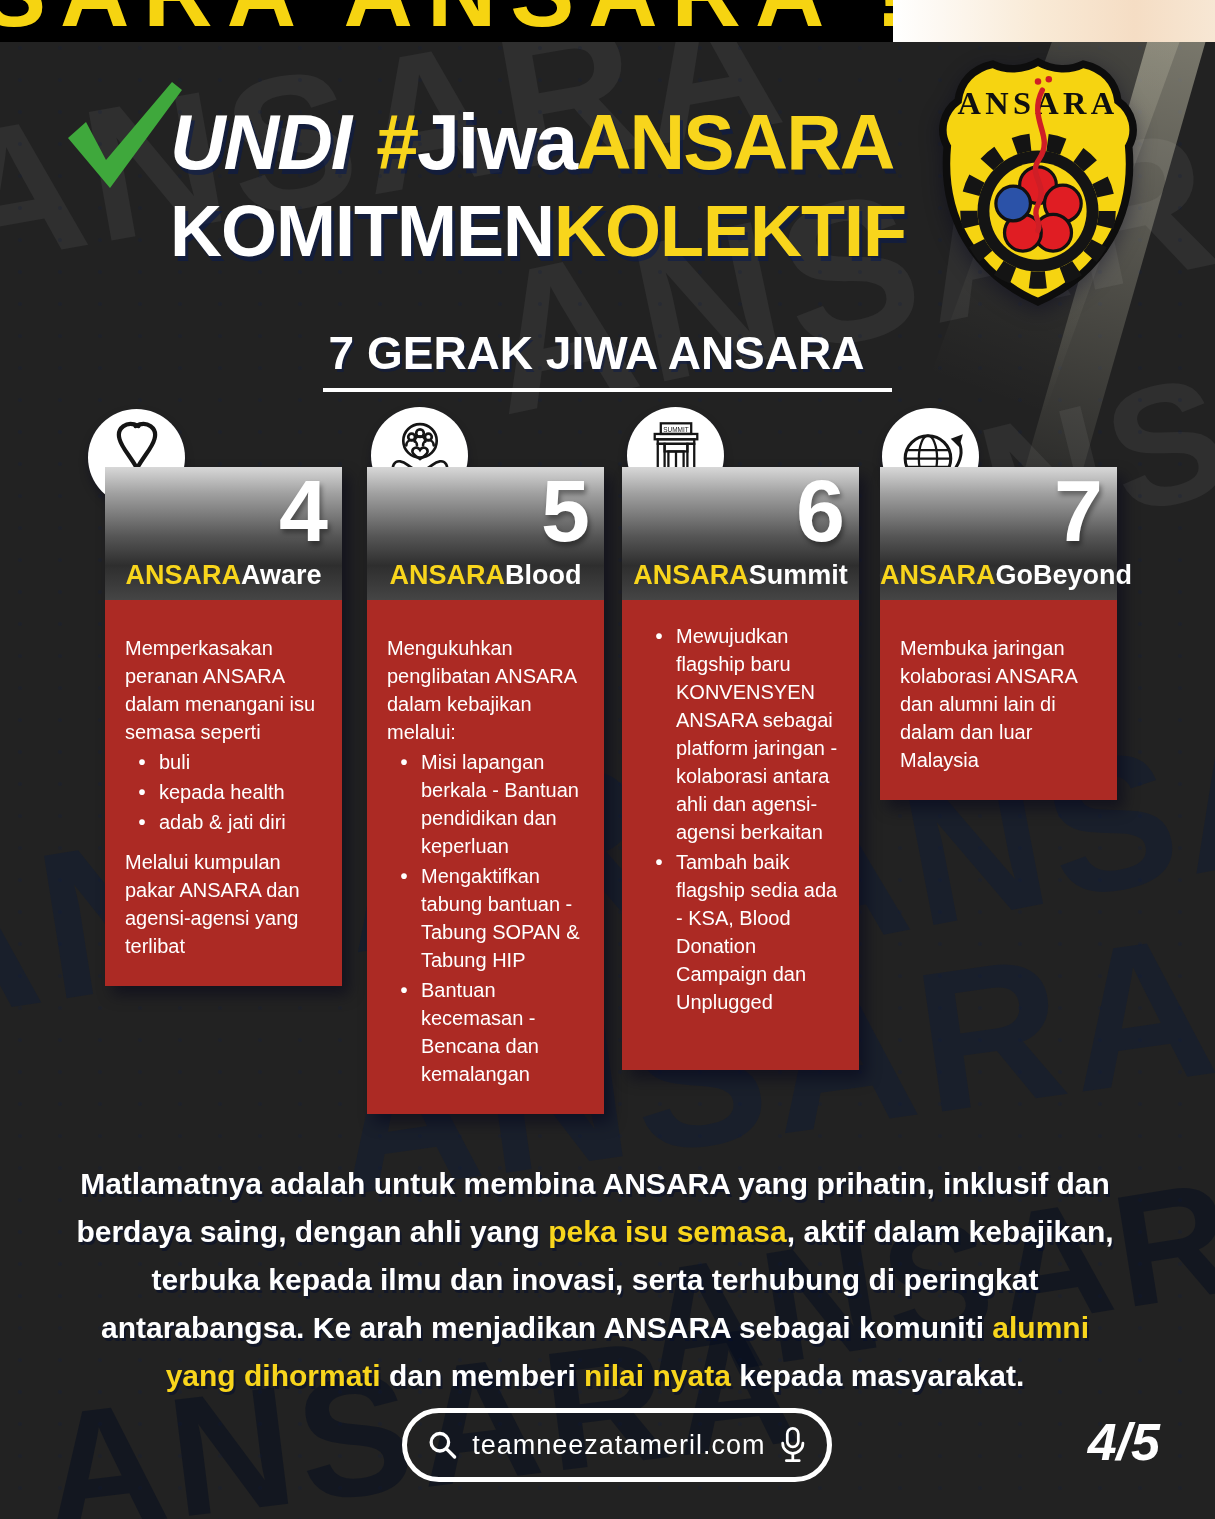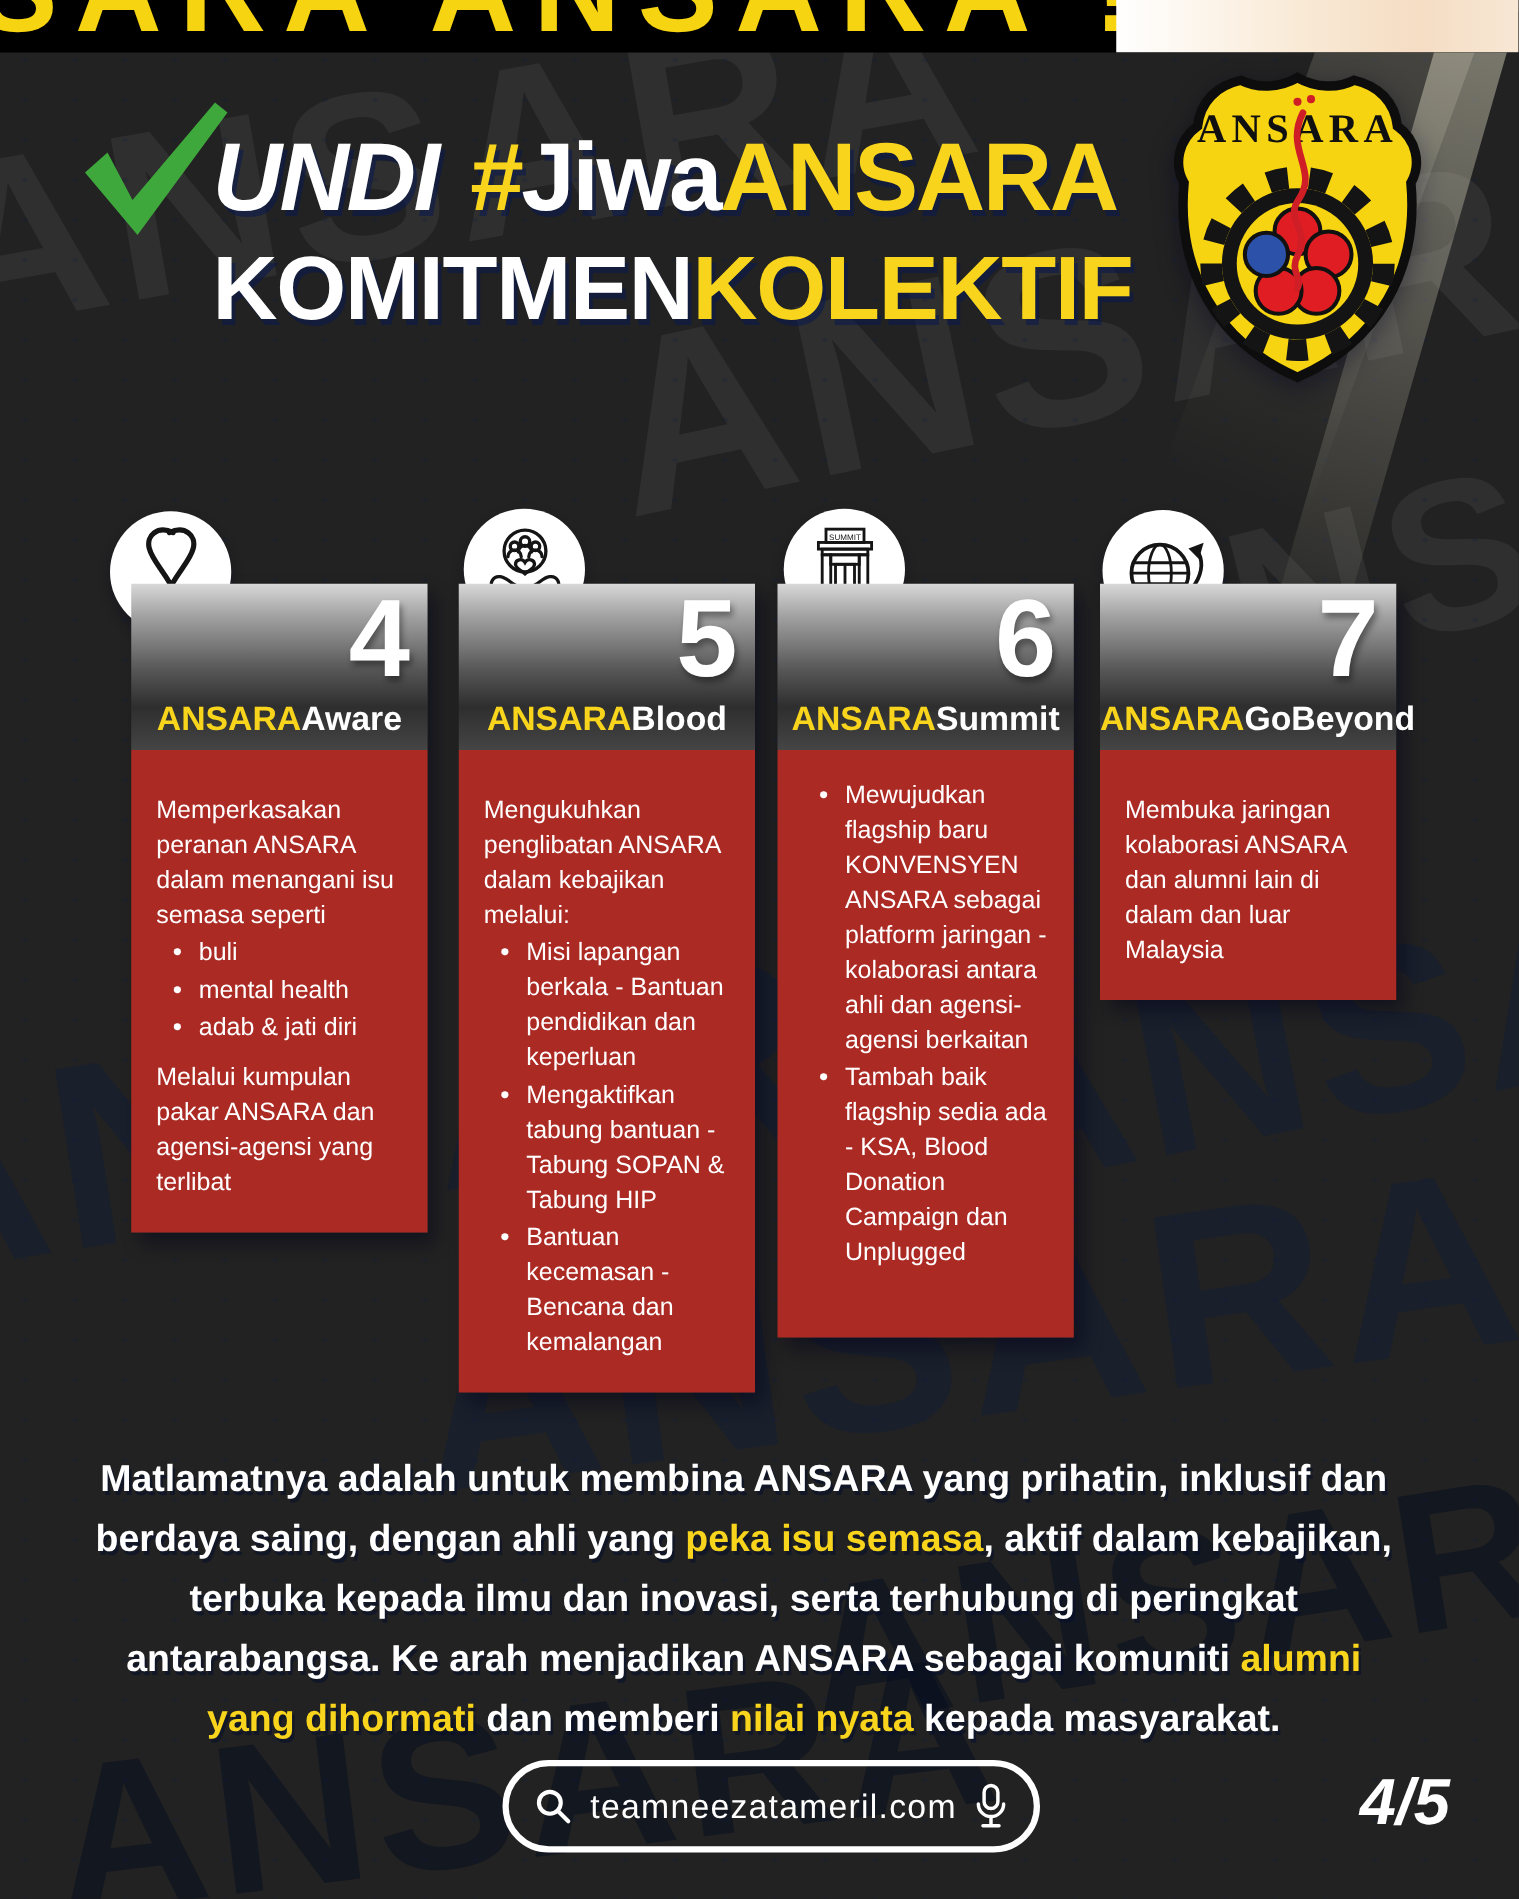--- a/index.html
+++ b/index.html
@@ -103,41 +103,44 @@
     <circle cx="100" cy="122" r="17" fill="#e01d23" stroke="#111" stroke-width="3"></circle>
     <circle cx="123" cy="139" r="17" fill="#e01d23" stroke="#111" stroke-width="3"></circle>
     <circle cx="114" cy="166" r="17" fill="#e01d23" stroke="#111" stroke-width="3"></circle>
     <circle cx="86" cy="166" r="17" fill="#e01d23" stroke="#111" stroke-width="3"></circle>
     <circle cx="77" cy="139" r="16" fill="#2b52a8" stroke="#111" stroke-width="3"></circle>
     <path d="M104 34 C90 62 116 76 101 98 C90 114 110 120 100 140 C94 152 104 156 100 164" fill="none" stroke="#cf1e26" stroke-width="5" stroke-linecap="round"></path>
     <circle cx="100" cy="26" r="3" fill="#cf1e26"></circle>
       <circle cx="110" cy="24" r="3" fill="#cf1e26"></circle>
   </svg>
 
+  <div class="section-title-wrap">
+    <span class="section-title">7 GERAK JIWA ANSARA</span>
+  </div>
 
   <div class="card c4">
     <div class="icon-circle">
       <svg viewBox="0 0 100 100" fill="none" stroke="#151515" stroke-width="5.5" stroke-linecap="round">
         <path d="M52 8 C36 0 23 11 27 25 C31 40 44 48 61 84"></path>
         <path d="M48 8 C64 0 77 11 73 25 C69 40 56 48 39 84"></path>
       </svg>
     </div>
     <div class="card-head">
       <div class="card-num">4</div>
       <div class="card-label"><span class="yellow">ANSARA</span><span class="suffix">Aware</span></div>
     </div>
     <div class="card-body">
         <div class="cpara"><span>Memperkasakan peranan ANSARA dalam </span><span class="b">menangani isu semasa</span><span> seperti</span></div>
         <div class="bullet-row">
           <span class="dot">•</span>
           <span class="btext"><span class="b">buli</span></span>
         </div>
         <div class="bullet-row">
           <span class="dot">•</span>
-          <span class="btext"><span class="b">mental health</span></span>
+          <span class="btext"><span class="b">kepada health</span></span>
         </div>
         <div class="bullet-row">
           <span class="dot">•</span>
           <span class="btext"><span class="b">adab &amp; jati diri</span></span>
         </div>
         <div class="cpara"><span>Melalui kumpulan pakar ANSARA dan agensi-agensi yang terlibat</span></div>
       </div>
   </div>
 
   <div class="card c5">

